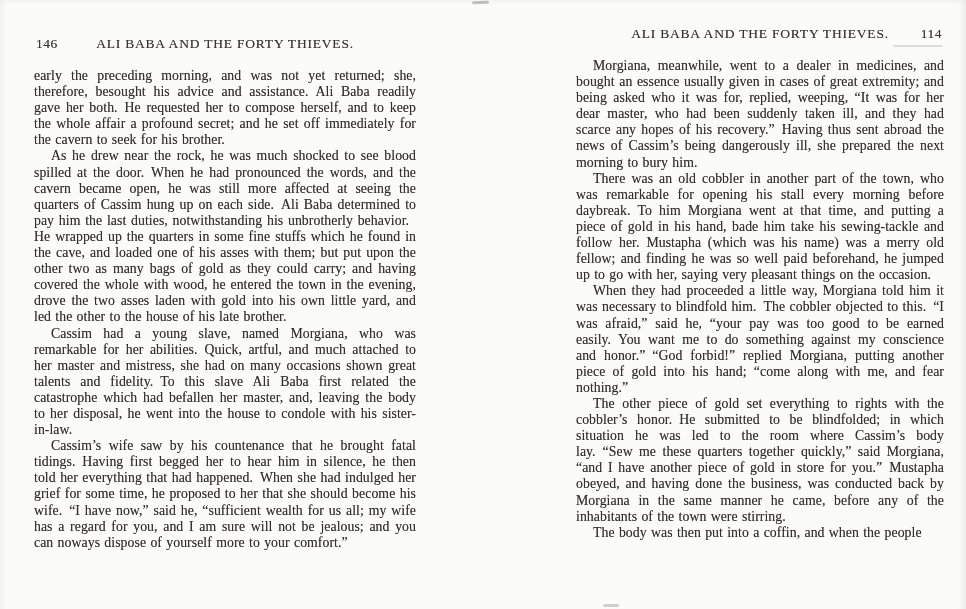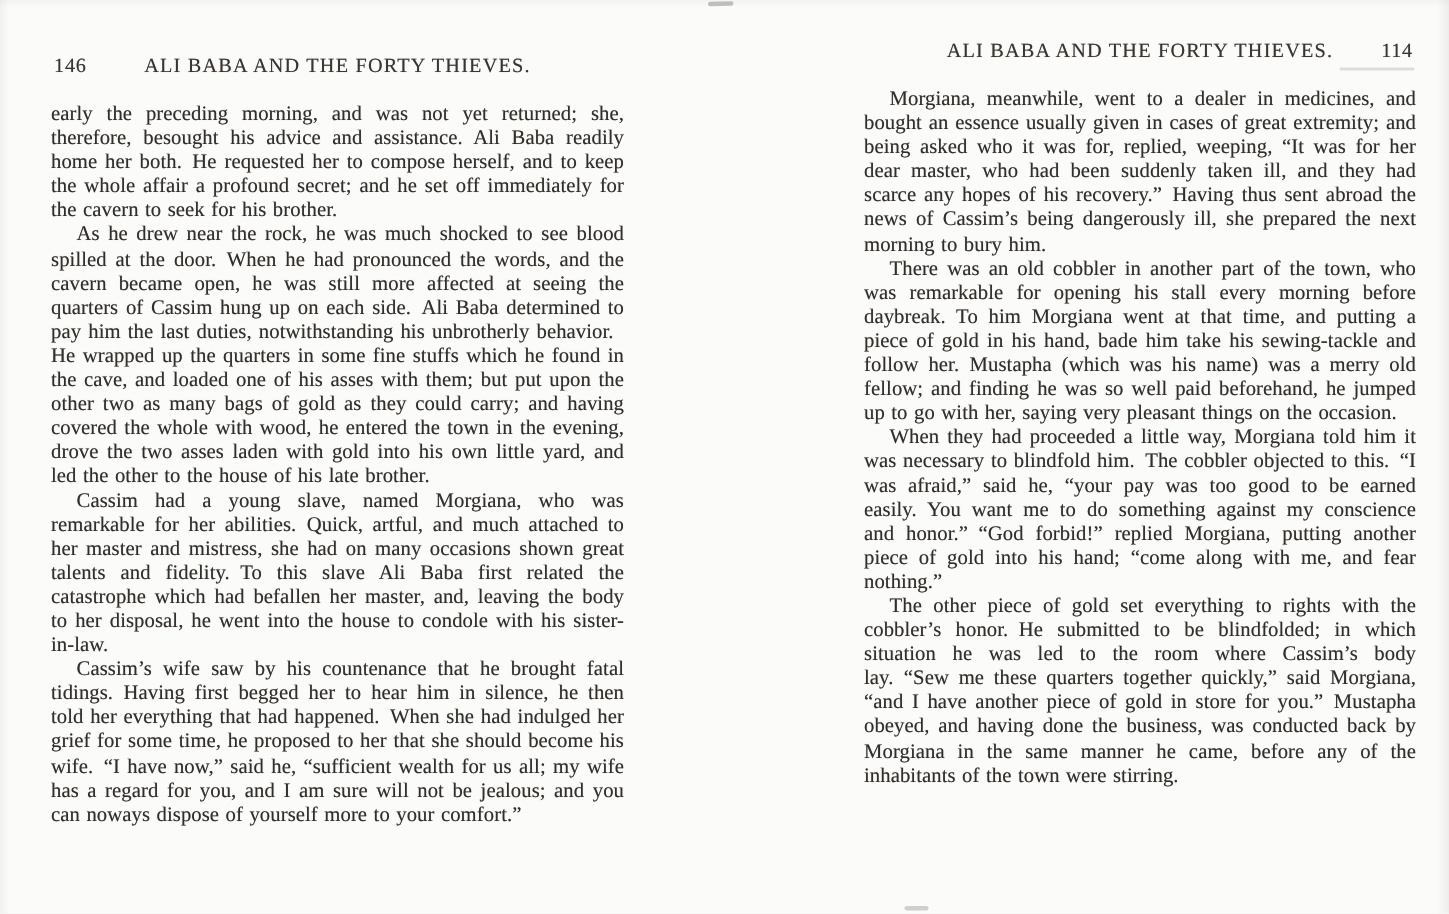--- a/index.html
+++ b/index.html
@@ -75,33 +75,34 @@
   <div class="scan-mark top"></div>
   <div class="scan-mark bottom"></div>
   <div class="scan-mark header-smudge"></div>
 
   <div class="page page-left">
     <div class="page-header">
       <span class="page-number">146</span>
       <span class="running-title">ALI BABA AND THE FORTY THIEVES.</span>
     </div>
     <div class="page-body">
-        <p class="para">early the preceding morning, and was not yet returned; she, therefore, besought his advice and assistance. Ali Baba readily home her both. He requested her to compose herself, and to keep the whole affair a profound secret; and he set off immediately for the cavern to seek for his brother.</p>
+        <p class="para">early the preceding morning, and was not yet returned; she, therefore, besought his advice and assistance. Ali Baba readily gave her both. He requested her to compose herself, and to keep the whole affair a profound secret; and he set off immediately for the cavern to seek for his brother.</p>
         <p class="para indent">As he drew near the rock, he was much shocked to see blood spilled at the door. When he had pronounced the words, and the cavern became open, he was still more affected at seeing the quarters of Cassim hung up on each side. Ali Baba determined to pay him the last duties, notwithstanding his unbrotherly behavior. He wrapped up the quarters in some fine stuffs which he found in the cave, and loaded one of his asses with them; but put upon the other two as many bags of gold as they could carry; and having covered the whole with wood, he entered the town in the evening, drove the two asses laden with gold into his own little yard, and led the other to the house of his late brother.</p>
         <p class="para indent">Cassim had a young slave, named Morgiana, who was remarkable for her abilities. Quick, artful, and much attached to her master and mistress, she had on many occasions shown great talents and fidelity. To this slave Ali Baba first related the catastrophe which had befallen her master, and, leaving the body to her disposal, he went into the house to condole with his sister-in-law.</p>
         <p class="para indent">Cassim’s wife saw by his countenance that he brought fatal tidings. Having first begged her to hear him in silence, he then told her everything that had happened. When she had indulged her grief for some time, he proposed to her that she should become his wife. “I have now,” said he, “sufficient wealth for us all; my wife has a regard for you, and I am sure will not be jealous; and you can noways dispose of yourself more to your comfort.”</p>
       </div>
   </div>
 
   <div class="page page-right">
     <div class="page-header">
       <span class="running-title">ALI BABA AND THE FORTY THIEVES.</span>
       <span class="page-number">114</span>
     </div>
     <div class="page-body">
         <p class="para indent">Morgiana, meanwhile, went to a dealer in medicines, and bought an essence usually given in cases of great extremity; and being asked who it was for, replied, weeping, “It was for her dear master, who had been suddenly taken ill, and they had scarce any hopes of his recovery.” Having thus sent abroad the news of Cassim’s being dangerously ill, she prepared the next morning to bury him.</p>
         <p class="para indent">There was an old cobbler in another part of the town, who was remarkable for opening his stall every morning before daybreak. To him Morgiana went at that time, and putting a piece of gold in his hand, bade him take his sewing-tackle and follow her. Mustapha (which was his name) was a merry old fellow; and finding he was so well paid beforehand, he jumped up to go with her, saying very pleasant things on the occasion.</p>
         <p class="para indent">When they had proceeded a little way, Morgiana told him it was necessary to blindfold him. The cobbler objected to this. “I was afraid,” said he, “your pay was too good to be earned easily. You want me to do something against my conscience and honor.” “God forbid!” replied Morgiana, putting another piece of gold into his hand; “come along with me, and fear nothing.”</p>
         <p class="para indent">The other piece of gold set everything to rights with the cobbler’s honor. He submitted to be blindfolded; in which situation he was led to the room where Cassim’s body lay. “Sew me these quarters together quickly,” said Morgiana, “and I have another piece of gold in store for you.” Mustapha obeyed, and having done the business, was conducted back by Morgiana in the same manner he came, before any of the inhabitants of the town were stirring.</p>
+        <p class="para indent">The body was then put into a coffin, and when the people</p>
       </div>
   </div>
 
 </div>
 
 </body></html>

